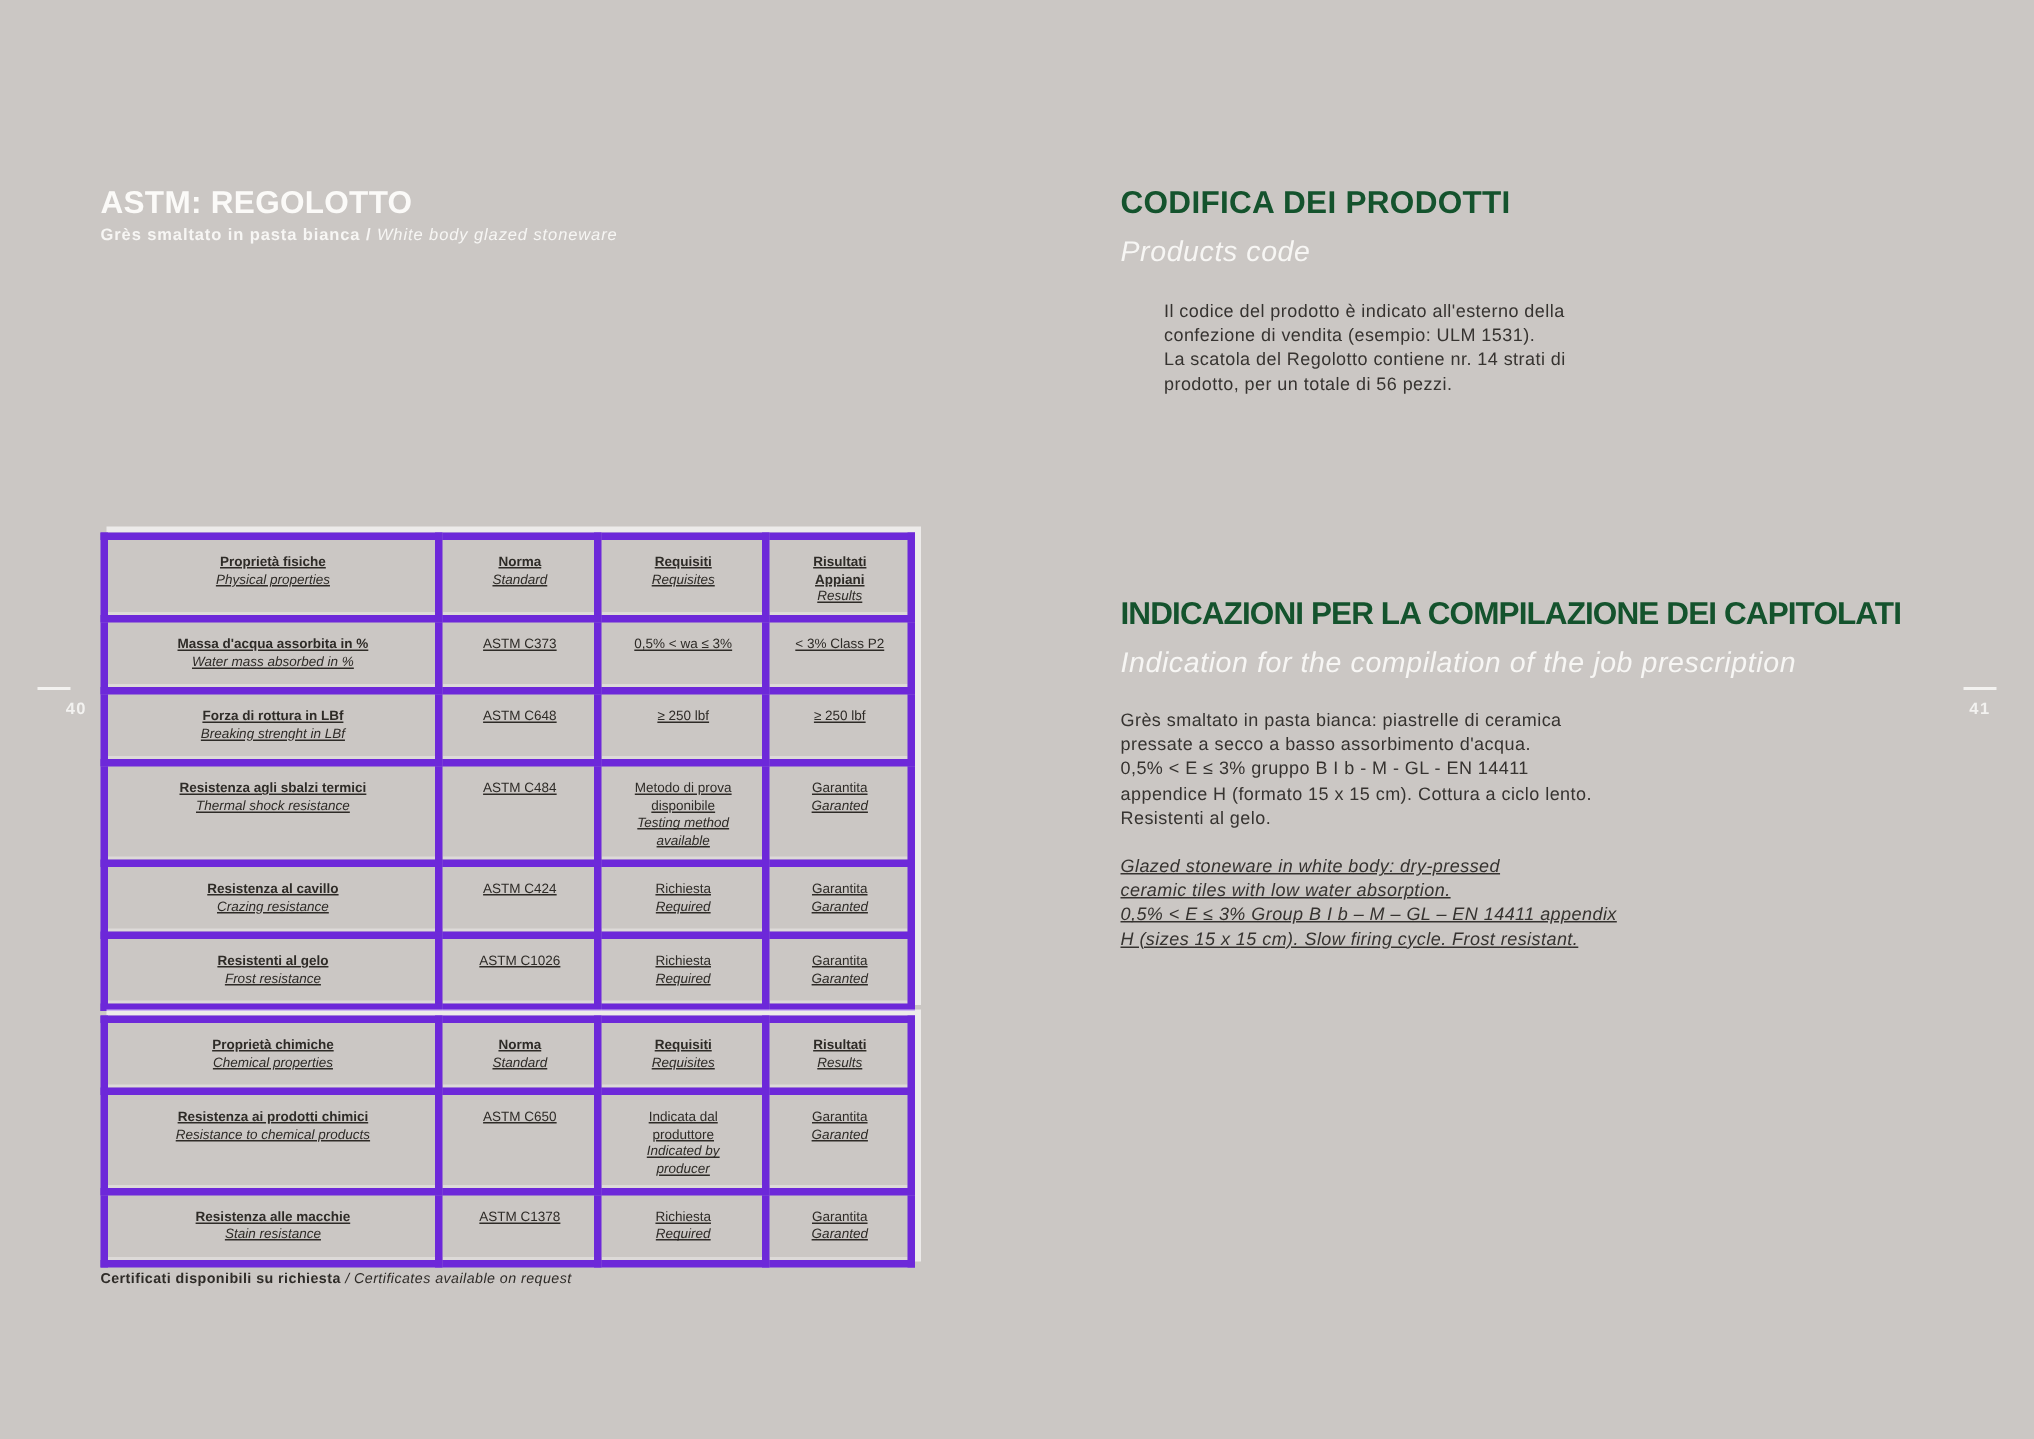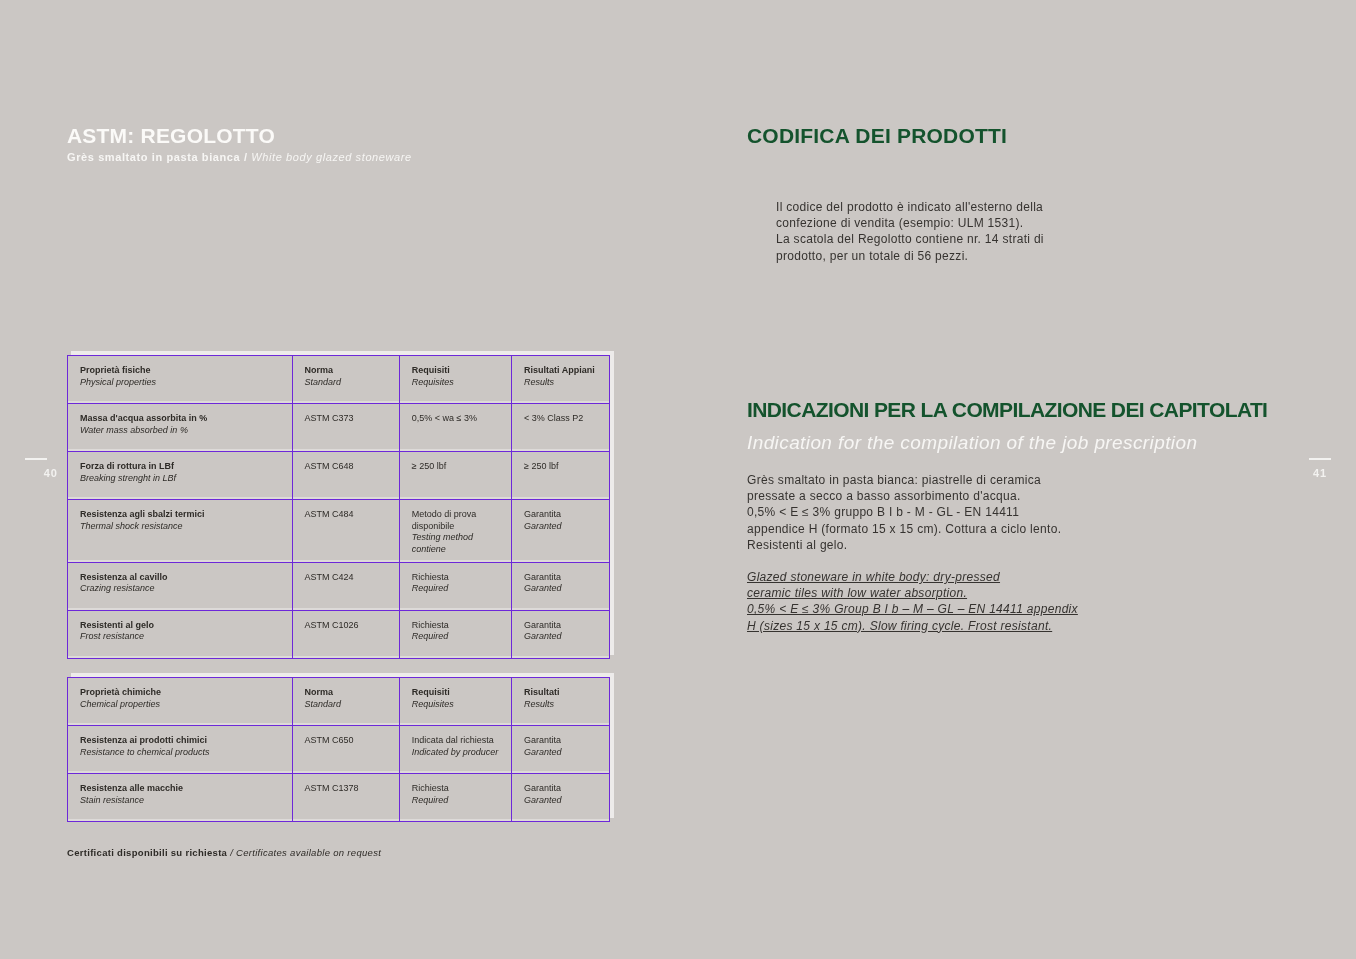--- a/index.html
+++ b/index.html
@@ -24,29 +24,30 @@
   .l-sub .it-part { font-style: italic; font-weight: normal; }
 
   table.spec {
     width: 543px;
     border-collapse: collapse;
     table-layout: fixed;
     box-shadow: 4px -4px 0 rgba(255,255,255,0.65);
     background: #cbc7c4;
   }
   table.spec td, table.spec th {
-    border: 1px solid #6d28d9;
+    border: 5px solid #6d28d9;
     vertical-align: top;
-    text-align: left;
+    text-align: center;
     padding: 9px 10px 6px 12px;
     font-size: 9px;
     line-height: 1.3;
     font-weight: normal;
     color: #2e2b27;
     box-shadow: inset 0 -2px 0 rgba(255,255,255,0.35);
+    text-decoration: underline;
   }
   table.spec .col1 { width: 220px; }
   table.spec .col2 { width: 105px; }
   table.spec .col3 { width: 110px; }
   table.spec .col4 { width: 96px; }
   table.spec tr { height: 48px; }
   .c-main { font-weight: normal; }
   .c-bold { font-weight: bold; }
   .c-sub { font-style: italic; }
 
@@ -144,21 +145,21 @@
     <tr>
       <td>
         <div class="c-bold">Resistenza agli sbalzi termici</div>
         <div class="c-sub">Thermal shock resistance</div>
       </td>
       <td>
             <div class="c-main">ASTM C484</div>
           </td>
       <td>
         <div class="c-main">Metodo di prova disponibile</div>
-        <div class="c-sub">Testing method contiene</div>
+        <div class="c-sub">Testing method available</div>
       </td>
       <td>
         <div class="c-main">Garantita</div>
         <div class="c-sub">Garanted</div>
       </td>
     </tr>
     <tr>
       <td>
         <div class="c-bold">Resistenza al cavillo</div>
         <div class="c-sub">Crazing resistance</div>
@@ -217,21 +218,21 @@
     </tr>
     <tr>
       <td>
         <div class="c-bold">Resistenza ai prodotti chimici</div>
         <div class="c-sub">Resistance to chemical products</div>
       </td>
       <td>
             <div class="c-main">ASTM C650</div>
           </td>
       <td>
-        <div class="c-main">Indicata dal richiesta</div>
+        <div class="c-main">Indicata dal produttore</div>
         <div class="c-sub">Indicated by producer</div>
       </td>
       <td>
         <div class="c-main">Garantita</div>
         <div class="c-sub">Garanted</div>
       </td>
     </tr>
     <tr>
       <td>
         <div class="c-bold">Resistenza alle macchie</div>
@@ -249,20 +250,21 @@
         <div class="c-sub">Garanted</div>
       </td>
     </tr>
   </tbody>
     </table>
 
   <div class="abs footnote" style="left:67px;top:847px;"><span>Certificati disponibili su richiesta</span><span class="it-part"> / </span><span class="it-part">Certificates available on request</span></div>
 
   <div class="abs" style="left:747px;top:124px;">
     <div class="r-title">CODIFICA DEI PRODOTTI</div>
+    <div class="r-subtitle">Products code</div>
   </div>
 
   <div class="abs para" style="left:747px;top:199px;margin-left:29px;">Il codice del prodotto è indicato all'esterno della
 confezione di vendita (esempio: ULM 1531).
 La scatola del Regolotto contiene nr. 14 strati di
 prodotto, per un totale di 56 pezzi.</div>
 
   <div class="abs" style="left:747px;top:398px;">
     <div class="r-title tight">INDICAZIONI PER LA COMPILAZIONE DEI CAPITOLATI</div>
     <div class="r-subtitle">Indication for the compilation of the job prescription</div>

